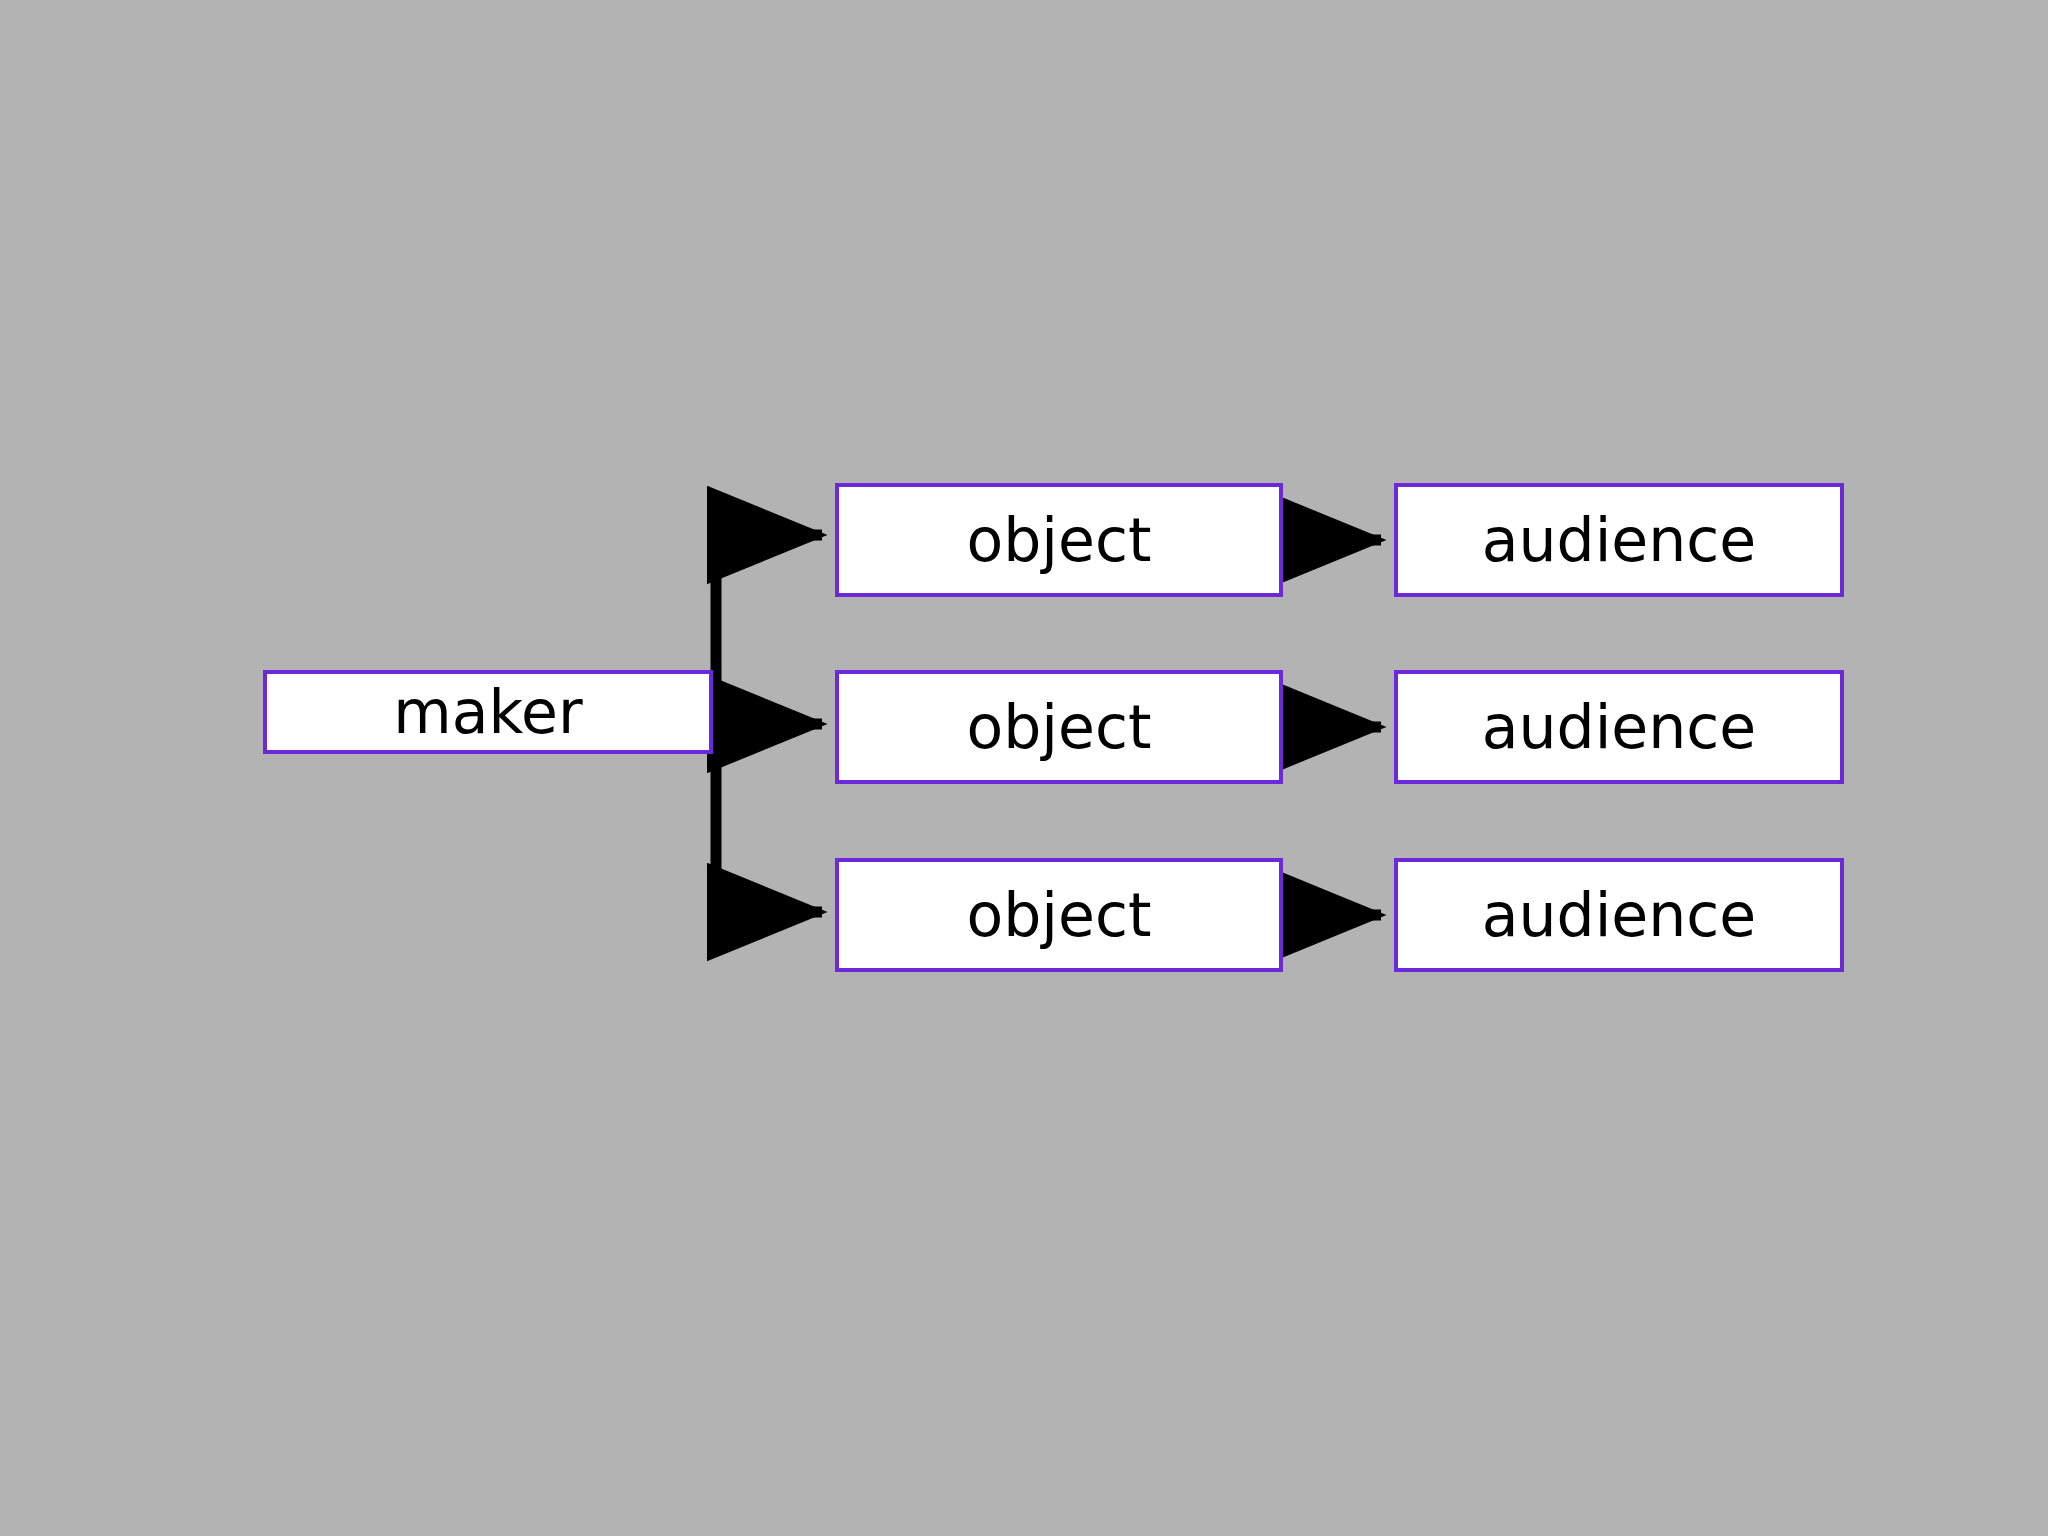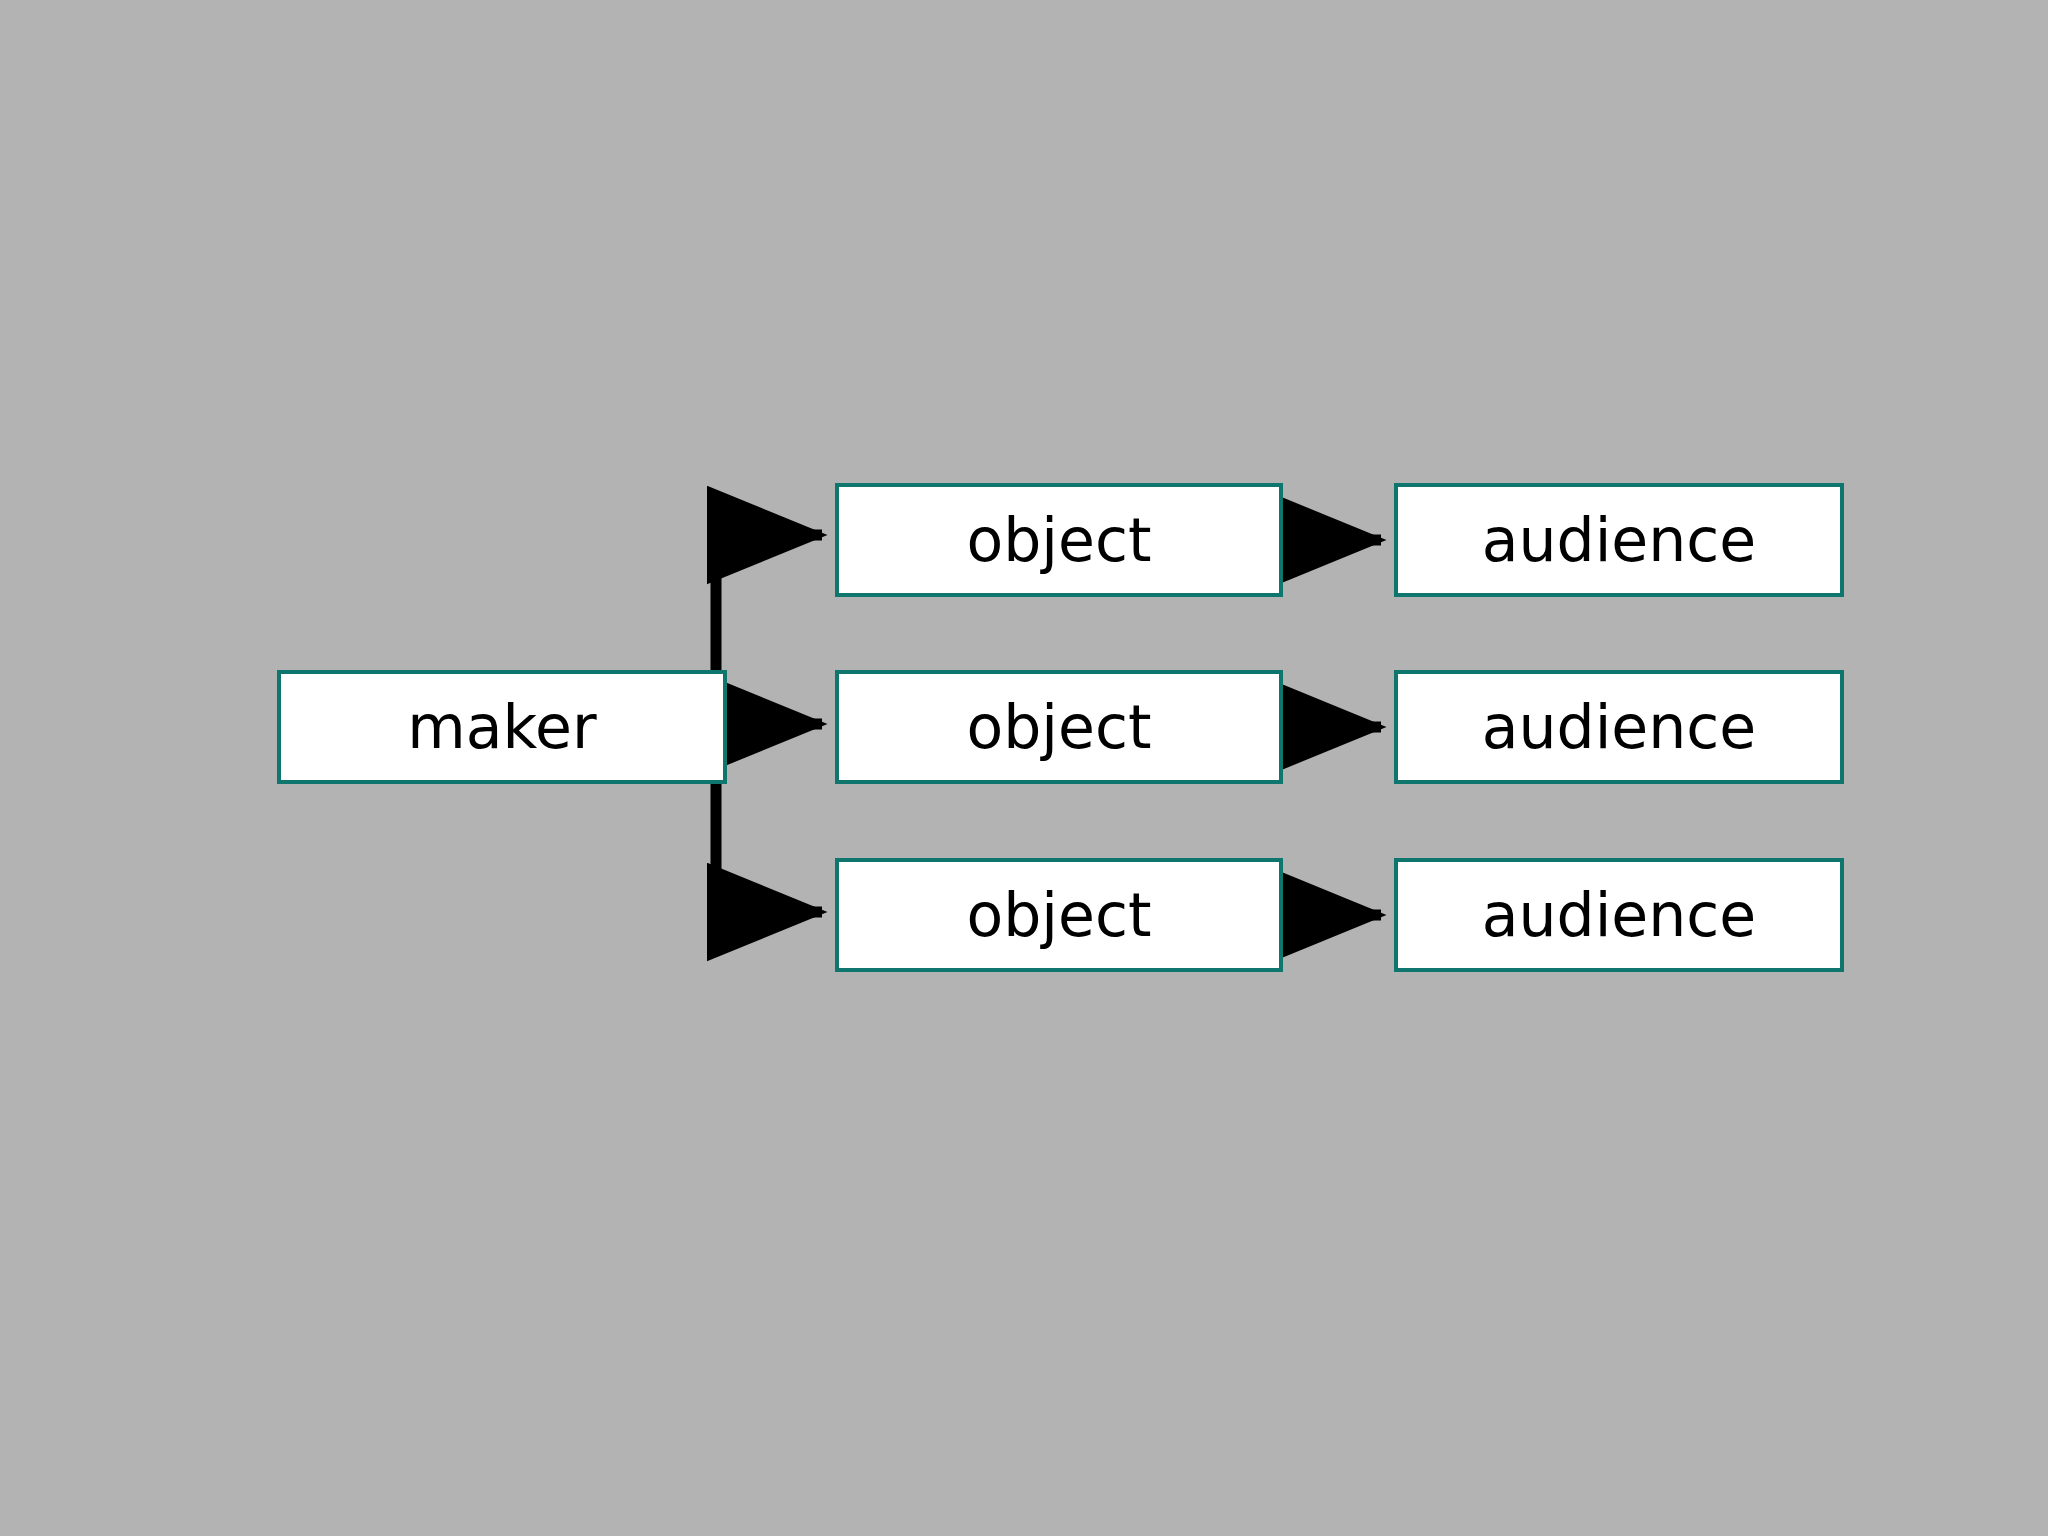--- a/index.html
+++ b/index.html
@@ -25,21 +25,21 @@
     left: 0;
     top: 0;
     width: 2048px;
     height: 1536px;
     pointer-events: none;
   }
   .node {
     position: absolute;
     box-sizing: border-box;
     background: #ffffff;
-    border: 4px solid #0f766e;
+    border: 4px solid #6d28d9;
     display: flex;
     align-items: center;
     justify-content: center;
     z-index: 2;
   }
   .node-label {
     font-family: "DejaVu Sans", sans-serif;
     font-size: 60px;
     line-height: 1;
     color: #000000;
@@ -68,21 +68,21 @@
 
     <path d="M 716 912 L 822 912" stroke="#000000" stroke-width="11" fill="none" marker-end="url(#arrowhead)"></path>
 
     <path d="M 1284 540 L 1381 540" stroke="#000000" stroke-width="11" fill="none" marker-end="url(#arrowhead)"></path>
 
     <path d="M 1284 727 L 1381 727" stroke="#000000" stroke-width="11" fill="none" marker-end="url(#arrowhead)"></path>
 
     <path d="M 1284 915 L 1381 915" stroke="#000000" stroke-width="11" fill="none" marker-end="url(#arrowhead)"></path>
   </svg>
 
-  <div class="node" style="left:277px; top:670px; width:450px; height:114px;text-align:right;">
+  <div class="node" style="left:263px; top:670px; width:450px; height:84px;text-align:right;">
     <span class="node-label">maker</span>
   </div>
 
   <div class="node" style="left:835px; top:483px; width:448px; height:114px;">
     <span class="node-label">object</span>
   </div>
 
   <div class="node" style="left:835px; top:670px; width:448px; height:114px;">
     <span class="node-label">object</span>
   </div>

